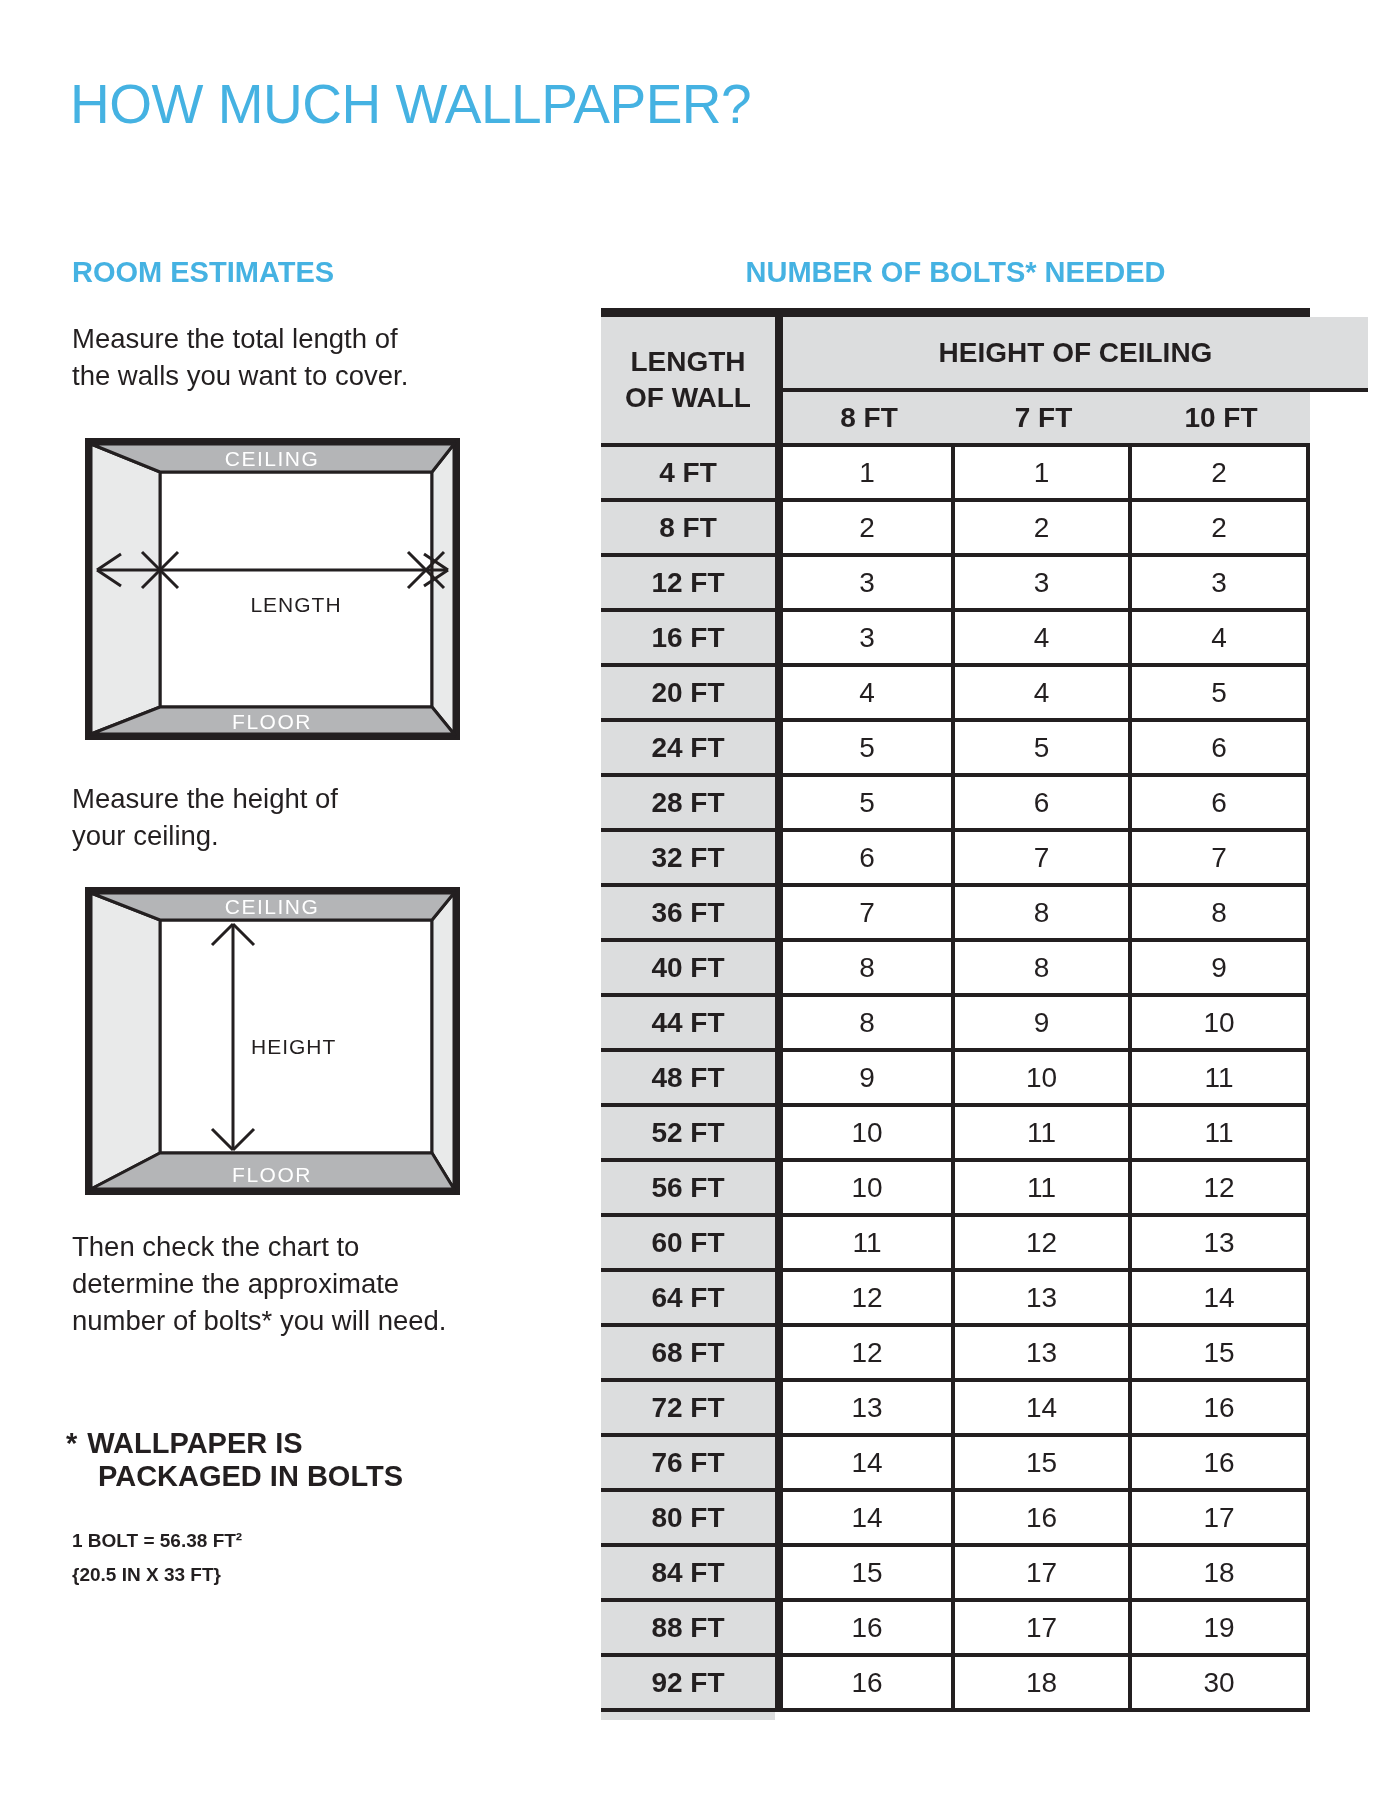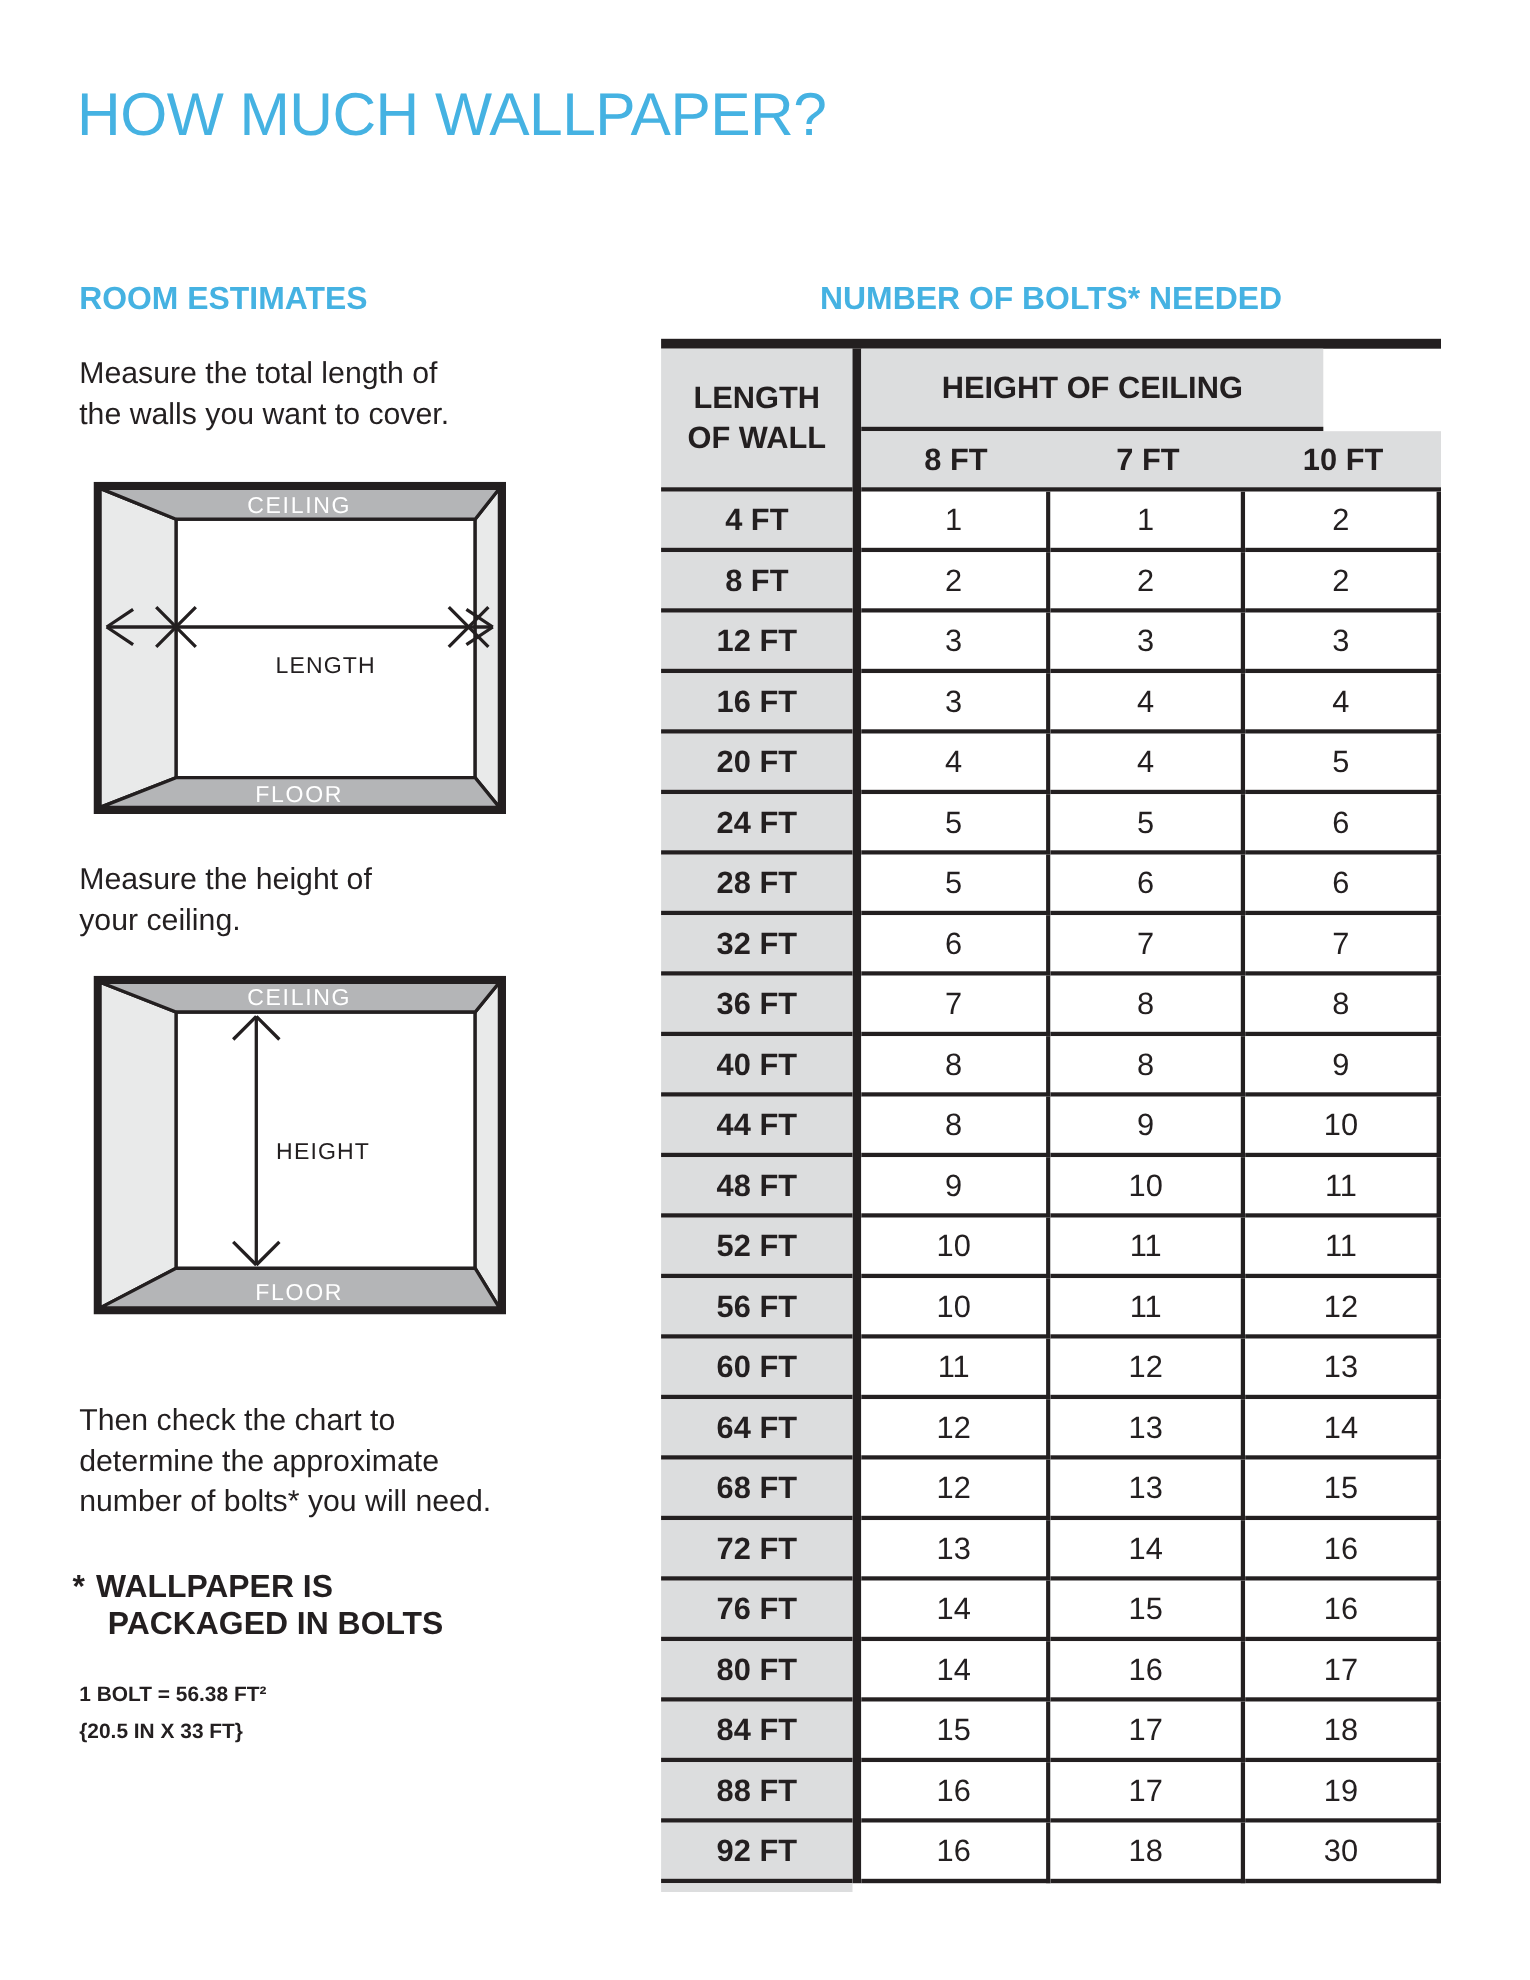--- a/index.html
+++ b/index.html
@@ -21,21 +21,21 @@
   .section-heading{
     position:absolute;font-size:29px;font-weight:700;color:var(--blue);white-space:nowrap;
   }
   #room-heading{left:72px;top:256px;}
   #bolts-heading{left:601px;top:256px;width:709px;text-align:center;}
   .body-text{
     position:absolute;left:72px;font-size:27.5px;line-height:37px;color:var(--ink);
   }
   #para1{top:320px;}
   #para2{top:780px;}
-  #para3{top:1228px;margin-top:44px;}
+  #para3{top:1228px;}
   .body-text span{display:block;}
   .diagram{position:absolute;left:85px;}
   #diagram-length{top:438px;width:375px;height:302px;}
   #diagram-height{top:887px;width:375px;height:308px;}
   .footnote{
     position:absolute;left:66px;top:1427px;font-size:29px;font-weight:700;line-height:33px;
   }
   .footnote .fn-line1{display:flex;gap:10px;}
   .footnote .fn-line2{margin-left:32px;}
   .bolt-info{
@@ -47,21 +47,21 @@
   .table-wrap{position:absolute;left:601px;top:308px;width:709px;height:1412px;}
   .t-topborder{position:absolute;left:0;top:0;width:709px;height:9px;background:var(--ink);}
   .t-rowheadcell{
     position:absolute;left:0;top:9px;width:174px;height:130px;box-sizing:border-box;
     background:var(--cellgray);border-bottom:4px solid var(--ink);
     display:flex;flex-direction:column;align-items:center;justify-content:center;
     font-size:28px;font-weight:700;line-height:36px;text-align:center;
   }
   .t-vdivider{position:absolute;left:174px;top:9px;width:8px;height:1395px;background:var(--ink);}
   .t-groupheader{
-    position:absolute;left:182px;top:9px;width:420px;height:75px;box-sizing:border-box;
+    position:absolute;left:182px;top:9px;width:585px;height:75px;box-sizing:border-box;
     background:var(--cellgray);border-bottom:4px solid var(--ink);
     display:flex;align-items:center;justify-content:center;
     font-size:28px;font-weight:700;
   }
   .t-subheader{
     position:absolute;left:182px;top:84px;width:527px;height:55px;box-sizing:border-box;
     background:var(--cellgray);border-bottom:4px solid var(--ink);
     display:flex;align-items:center;font-size:28px;font-weight:700;
   }
   .t-subheader .sub{box-sizing:border-box;text-align:center;}

